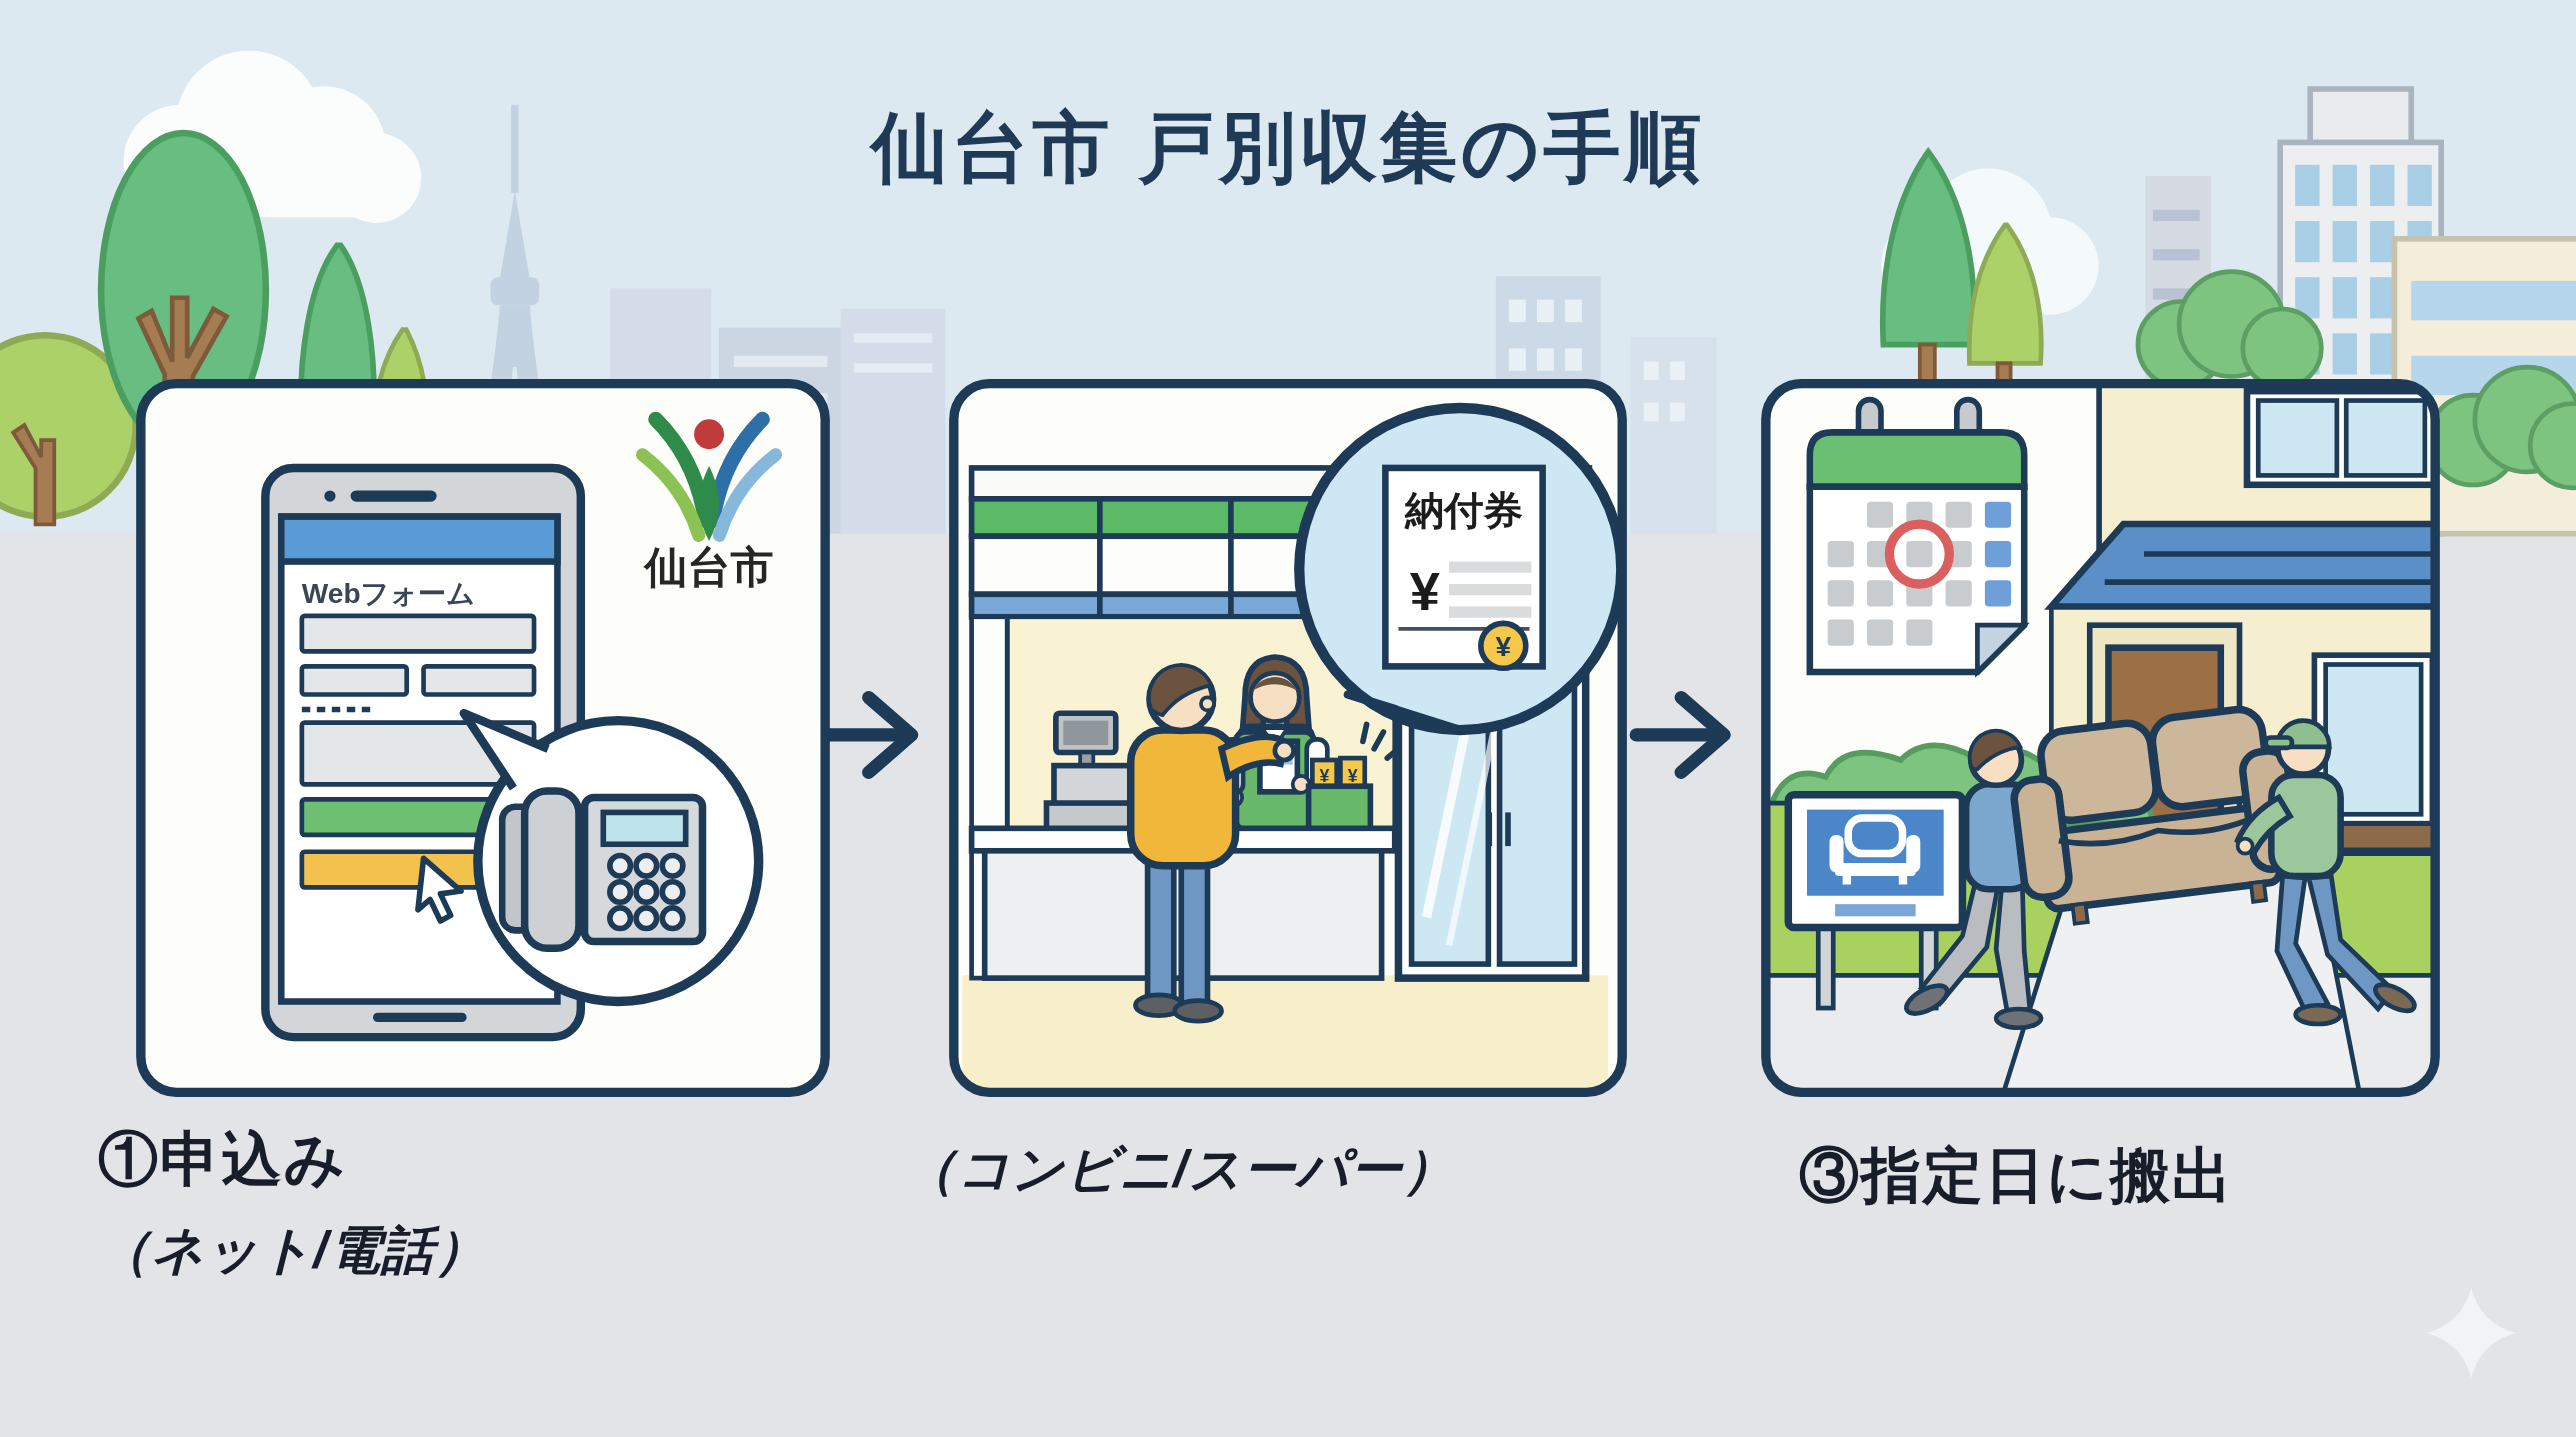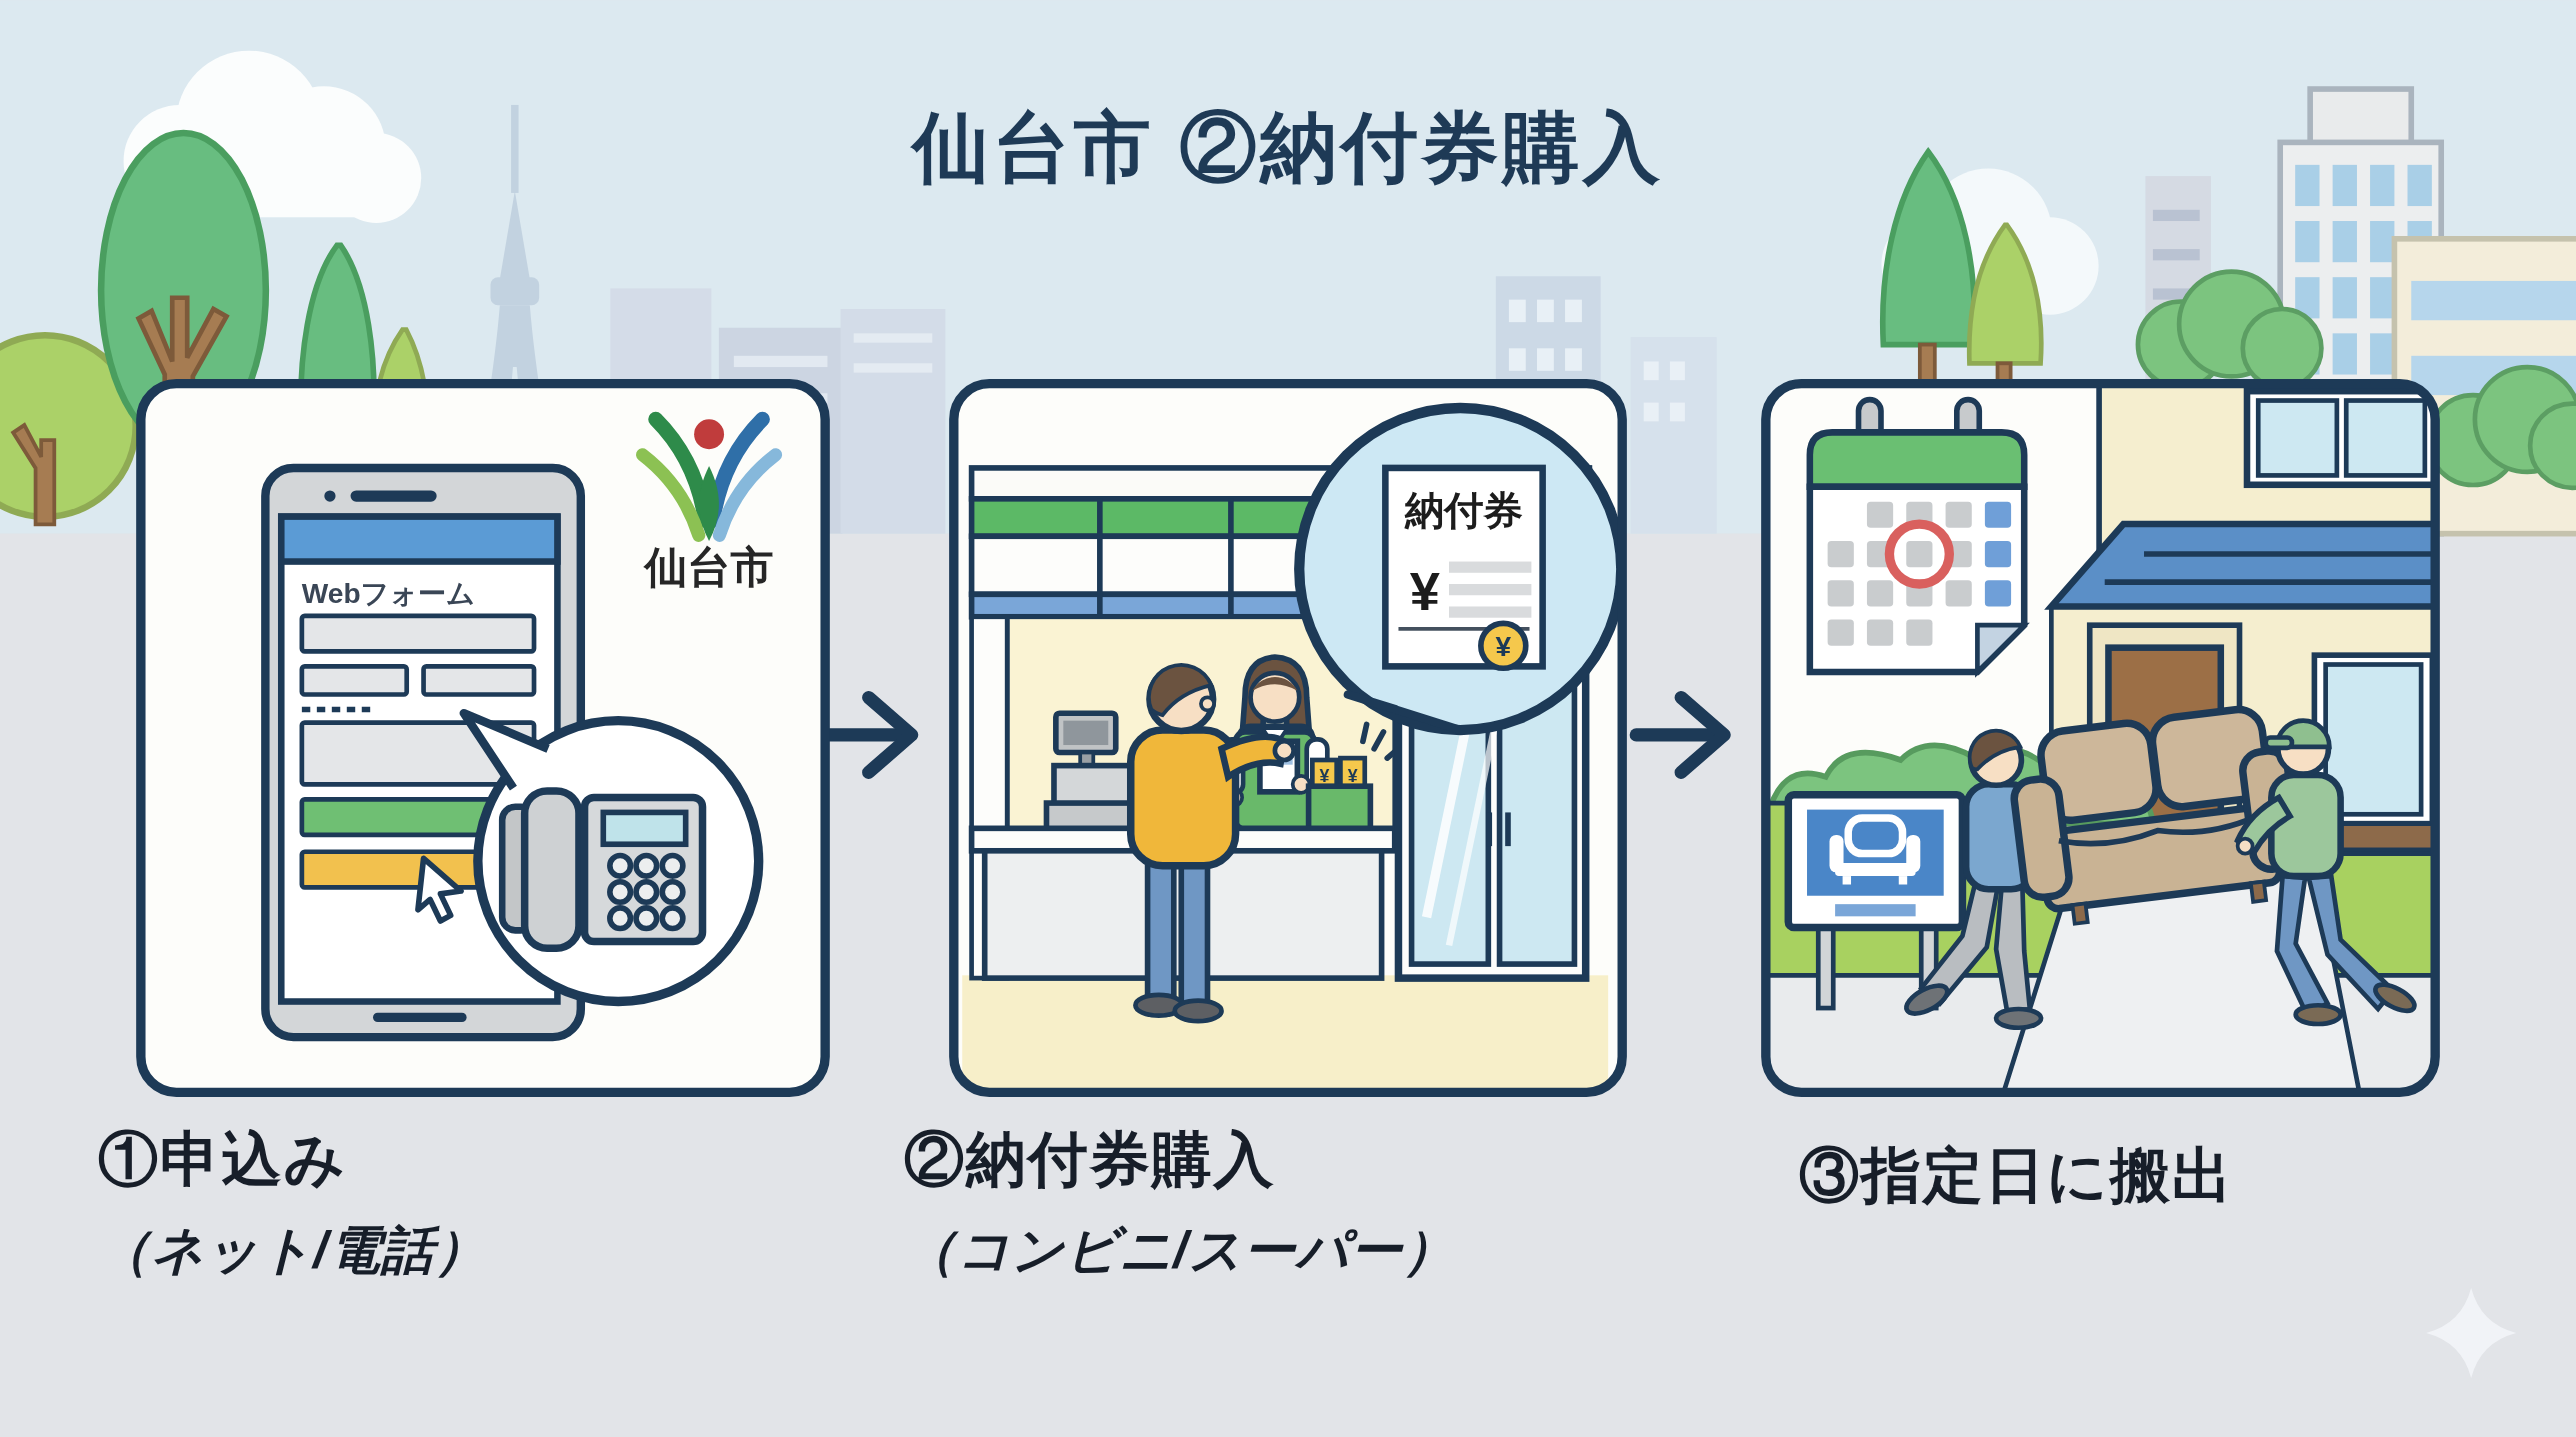--- a/index.html
+++ b/index.html
@@ -174,21 +174,21 @@
       <path d="M 928 745 L 974 785 L 928 825"></path>
     </g>
     <g stroke="#1d3a57" stroke-width="14" fill="none" stroke-linecap="round" stroke-linejoin="round">
       <path d="M 1748 785 H 1836"></path>
       <path d="M 1796 745 L 1842 785 L 1796 825"></path>
     </g>
 
     <path d="M 2640 1376 Q 2650 1414 2688 1424 Q 2650 1434 2640 1472 Q 2630 1434 2592 1424 Q 2630 1414 2640 1376 Z" fill="#f1f3f7"></path>
   </svg>
 
-  <div id="page-title" class="abs">仙台市 ②納付券購入</div>
+  <div id="page-title" class="abs">仙台市 戸別収集の手順</div>
 
   <svg class="card-svg" style="left:136px;top:379px" width="694" height="718" viewBox="145 405 741 767">
     <defs>
         <clipPath id="clip1">
           <rect x="150" y="410" width="731" height="757" rx="38"></rect>
         </clipPath>
       </defs>
     <g clip-path="url(#clip1)">
       <rect x="145" y="405" width="741" height="767" fill="#fdfdfa"></rect>
 
@@ -481,21 +481,20 @@
       </g>
     </g>
     <rect x="1886" y="410" width="715" height="757" rx="38" fill="none" stroke="#1d3a57" stroke-width="10"></rect>
   </svg>
 
   <div id="caption-1" class="caption">
     <div class="l1">①申込み</div>
     <div class="l2">（ネット/電話）</div>
   </div>
   <div id="caption-2" class="caption">
-    <div class="l1">②納付券購入</div>
     <div class="l2">（コンビニ/スーパー）</div>
   </div>
   <div id="caption-3" class="caption">
     <div class="l1">③指定日に搬出</div>
   </div>
 
 </div>
 
 
 </body></html>

